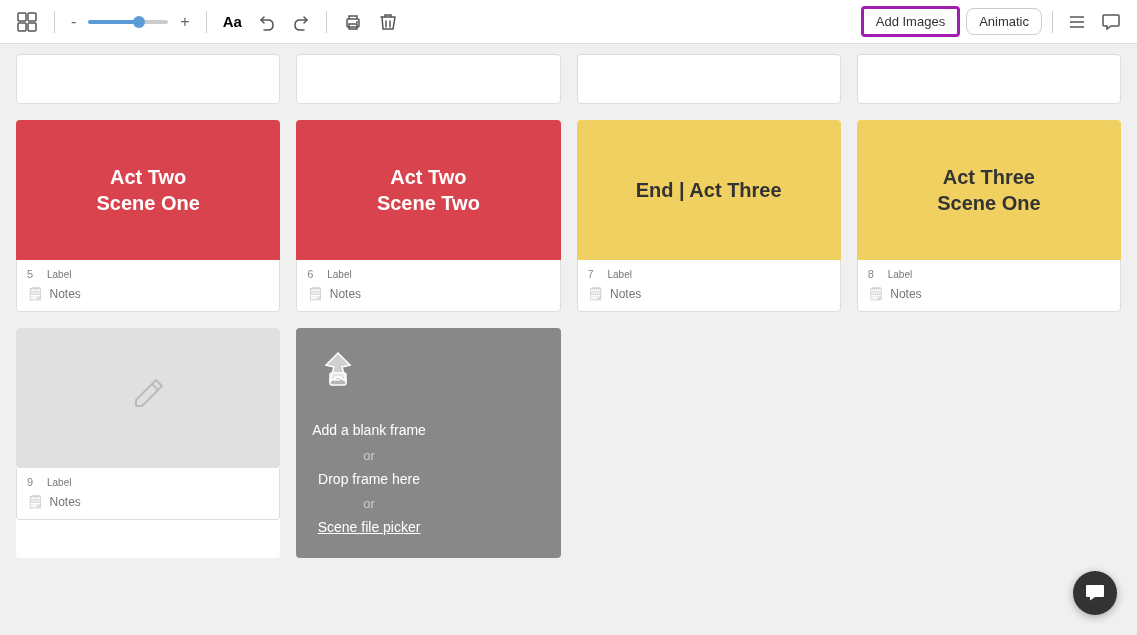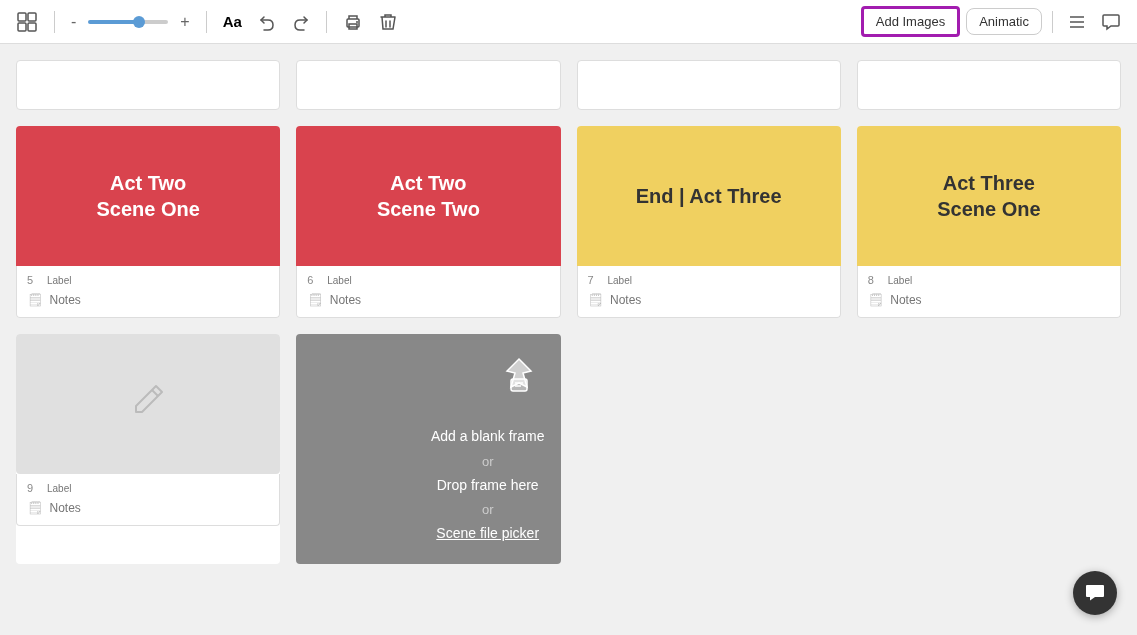--- a/index.html
+++ b/index.html
@@ -97,21 +97,21 @@
       border: none;
       background: none;
       cursor: pointer;
       padding: 2px 4px;
     }
 
     
     .main-content {
       height: calc(635px - 44px);
       overflow-y: auto;
-      padding: 16px 16px;
+      padding: 10px 16px;
       background: #f0f0f0;
     }
 
     
     .cards-grid {
       display: grid;
       grid-template-columns: repeat(4, 1fr);
       gap: 16px;
       margin-bottom: 16px;
     }
@@ -205,21 +205,21 @@
     
     .drop-zone-card {
       grid-column: span 1;
     }
     .drop-zone {
       background: #888;
       border-radius: 4px;
       padding: 20px 16px;
       display: flex;
       flex-direction: column;
-      align-items: flex-end;
+      align-items: flex-start;
       justify-content: center;
       text-align: center;
       height: 230px;
       cursor: pointer;
     }
     .drop-zone-icon {
       font-size: 40px;
       color: #fff;
       margin-bottom: 12px;
     }

